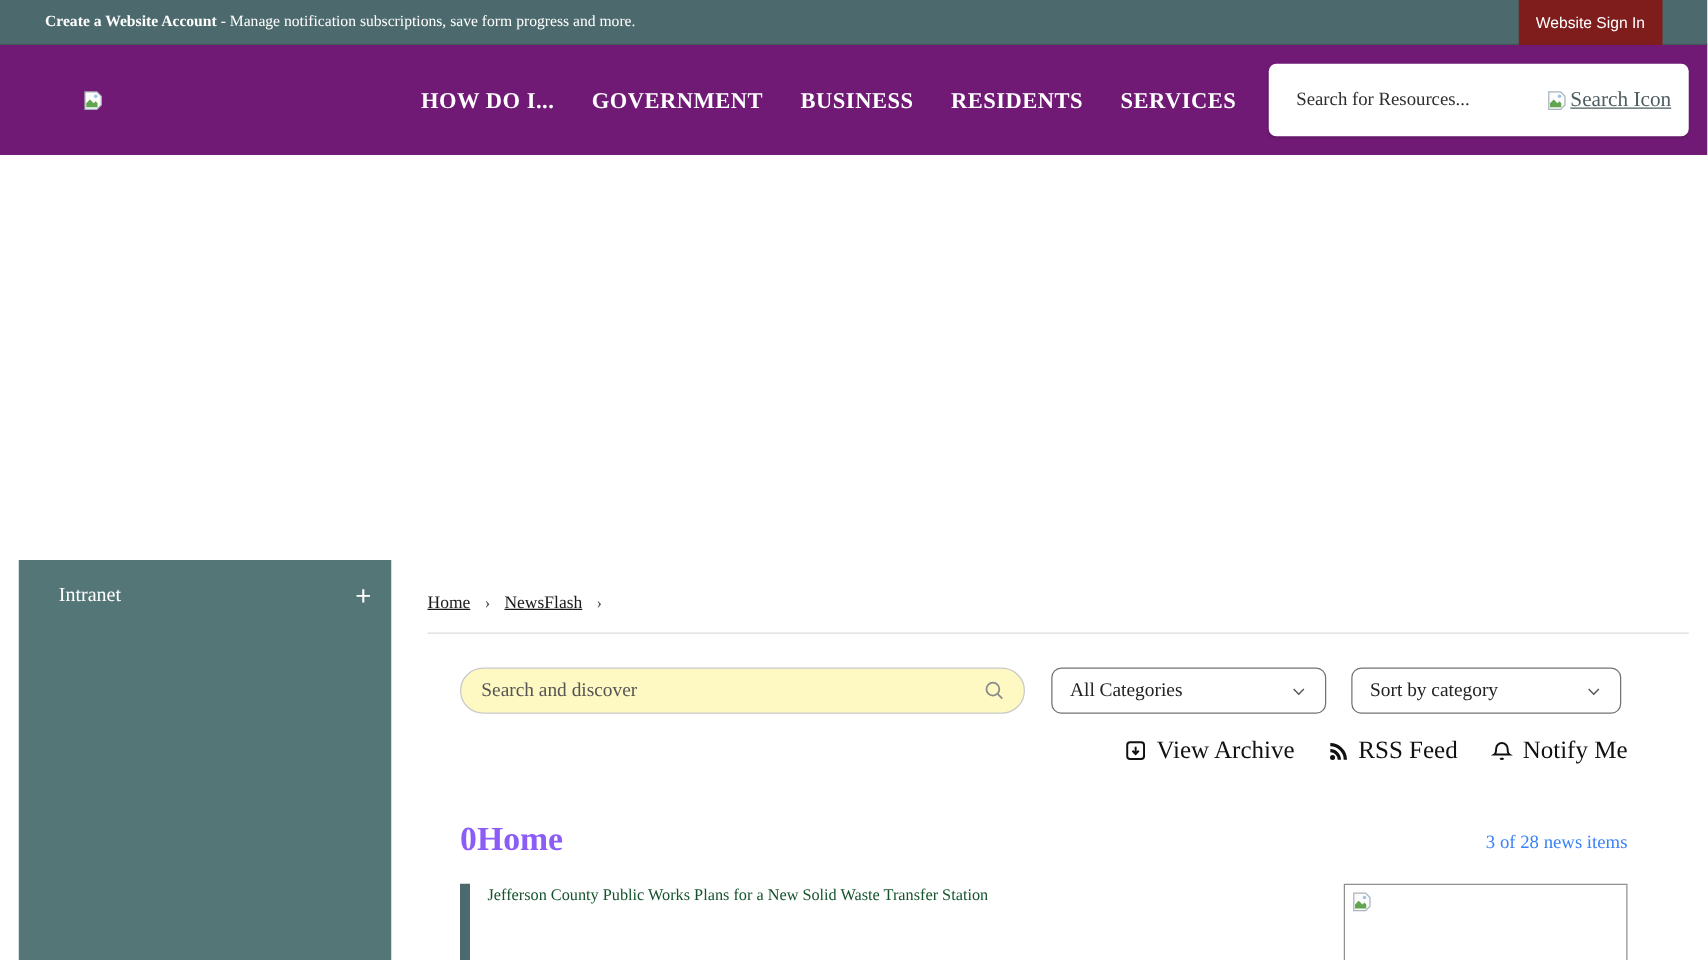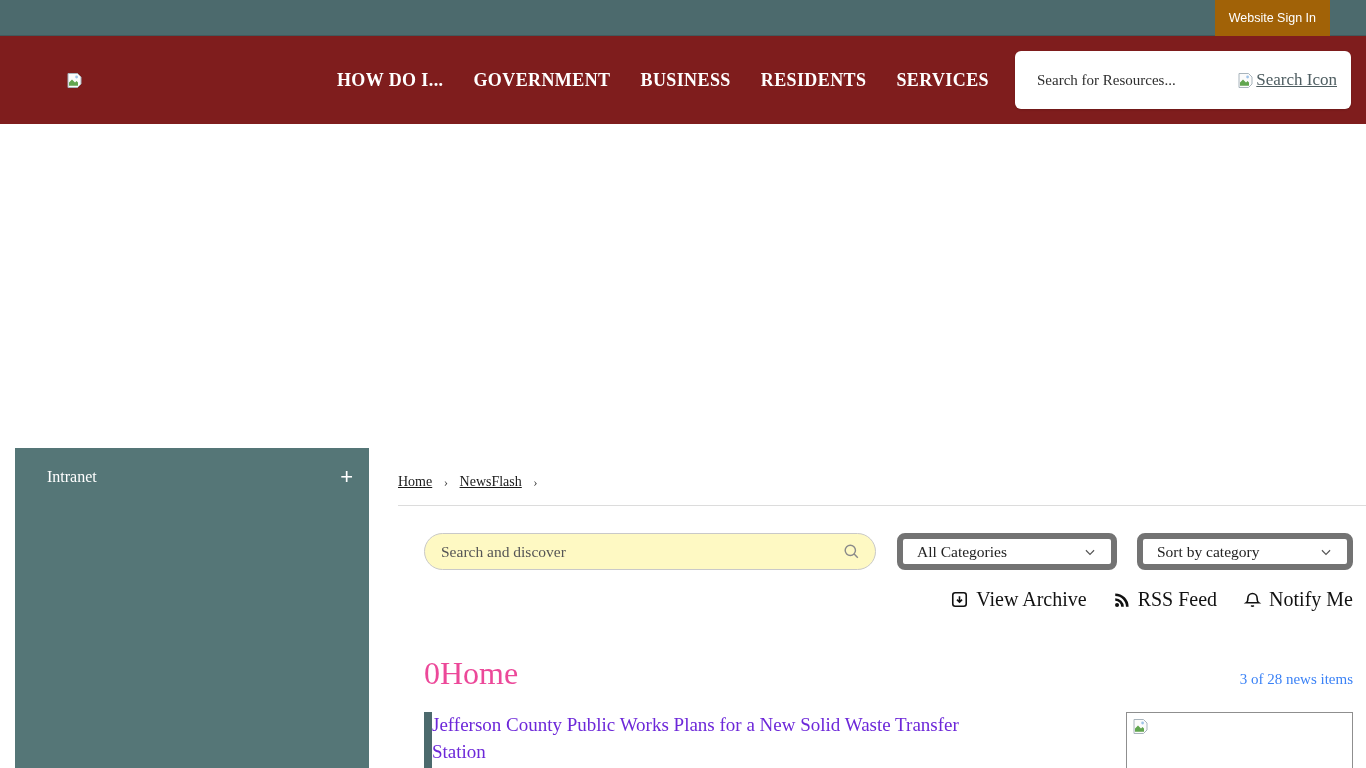--- a/index.html
+++ b/index.html
@@ -14,28 +14,28 @@
   
   .topbar {
     height:36px; background:#4c6a6d; color:#fff;
     display:flex; align-items:center; position:relative;
     padding-left:36px; font-size:12.5px;
     border-bottom:1px solid #42595c;
   }
   .topbar .bold { font-weight:bold; }
   .signin-btn {
     position:absolute; right:36px; top:0; height:36px; min-width:112px;
-    background:#a16207; color:#fff; border:none; cursor:pointer;
+    background:#7f1d1d; color:#fff; border:none; cursor:pointer;
     font-family:"Liberation Sans", sans-serif; font-size:12.5px;
     display:flex; align-items:center; justify-content:center; padding:0 14px;
   }
 
   
   .mainnav {
-    height:88px; background:#7f1d1d;
+    height:88px; background:#701a75;
     display:flex; align-items:center;padding-left:28px;
   }
   .logo-slot { margin-left:38px; display:flex; align-items:center; }
   .nav-menu {
     display:flex; gap:30px; margin-left:auto;
     color:#fff; font-weight:bold; font-size:18px; letter-spacing:0.4px;
   }
   .nav-menu .nav-item { cursor:pointer; white-space:nowrap; }
   .nav-search {
     margin-left:26px; margin-right:15px;
@@ -53,21 +53,21 @@
     display:flex; align-items:center; gap:2px; cursor:pointer;
   }
   .search-alt-text {
     font-size:17px; color:#4e5d61; text-decoration:underline;
   }
 
   
   .body-area { display:flex; margin-top:324px; height:320px; overflow:hidden; }
 
   .sidebar {
-    width:354px; margin-left:15px; flex-shrink:0;
+    width:298px; margin-left:15px; flex-shrink:0;
     background:#557677; color:#fff;
   }
   .sidebar-header {
     display:flex; justify-content:space-between; align-items:center;
     padding:20px 16px 0 32px; font-size:16px;
   }
   .plus {
     font-family:"Liberation Sans", sans-serif; font-weight:300;
     font-size:22px; line-height:16px; cursor:pointer;
   }
@@ -87,56 +87,59 @@
     width:452px; height:37px; border:1px solid #c9c9c9; border-radius:19px;
     display:flex; align-items:center; justify-content:space-between;
     padding:0 14px 0 16px; background:#fef9c3;
   }
   .discover input {
     border:none; outline:none; background:transparent; flex:1;
     font-family:"Liberation Serif", serif; font-size:15.5px; color:#444;
   }
   .discover input::placeholder { color:#555; opacity:1; }
   .dropdown {
-    height:37px; border:6px solid #737373; border-radius:8px; background:#fff;
+    height:37px; border:1px solid #737373; border-radius:8px; background:#fff;
     display:flex; align-items:center; justify-content:space-between;
     padding:0 14px; font-size:15.5px; color:#222; cursor:pointer;
   }
   .dd-cat { width:220px; margin-left:21px; }
   .dd-sort { width:216px; margin-left:20px; }
 
   .actions-row {
     margin-top:18px; display:flex; justify-content:flex-end;
     gap:26px; align-items:center; font-size:20px; color:#111;
   }
   .action { display:flex; align-items:center; gap:7px; cursor:pointer; white-space:nowrap; }
 
   .heading-row {
     margin-top:44px; display:flex; justify-content:space-between; align-items:flex-end;
   }
-  .section-title { font-size:32px; font-weight:normal; color:#ec4899; }
+  .section-title { font-size:27px; font-weight:bold; color:#8b5cf6; }
   .count-text { font-size:15px; color:#3b82f6; padding-bottom:4px; }
 
   .news-item { margin-top:20px; display:flex; align-items:flex-start; }
   .news-bar { width:8px; align-self:stretch; background:#4c6a6d; flex-shrink:0; }
   .news-title {
-    margin-left:0; max-width:585px;
-    font-size:19px; line-height:1.42; color:#6d28d9; cursor:pointer;
+    margin-left:14px; max-width:585px;
+    font-size:13px; line-height:1.42; color:#14532d; cursor:pointer;
   }
   .news-thumb {
     margin-left:auto; width:227px; height:110px;
     border:1px solid #8f8f8f; padding:5px; background:#fff;
   }
 
   .broken-img { display:inline-block; }
 </style>
 </head>
 <body>
 
 <header class="topbar">
+  <div>
+    <span class="bold">Create a Website Account</span><span> - Manage notification subscriptions, save form progress and more.</span>
+  </div>
   <button class="signin-btn">Website Sign In</button>
 </header>
 
 <nav class="mainnav">
   <div class="logo-slot">
     <svg class="broken-img" width="17" height="17" viewBox="0 0 17 17">
       <path d="M2 1.5 h9.5 l3.5 3.5 v7 L11.5 15.5 H2 Z" fill="#fbfbfb" stroke="#a8b4bc"></path>
       <circle cx="10.6" cy="5" r="1.4" fill="#9fc3e8"></circle>
       <path d="M3 13.8 V10.5 L6 7.5 l3 3 1.5-1.5 1.5 1.5 V13.8 Z" fill="#61a54f"></path>
     </svg>

